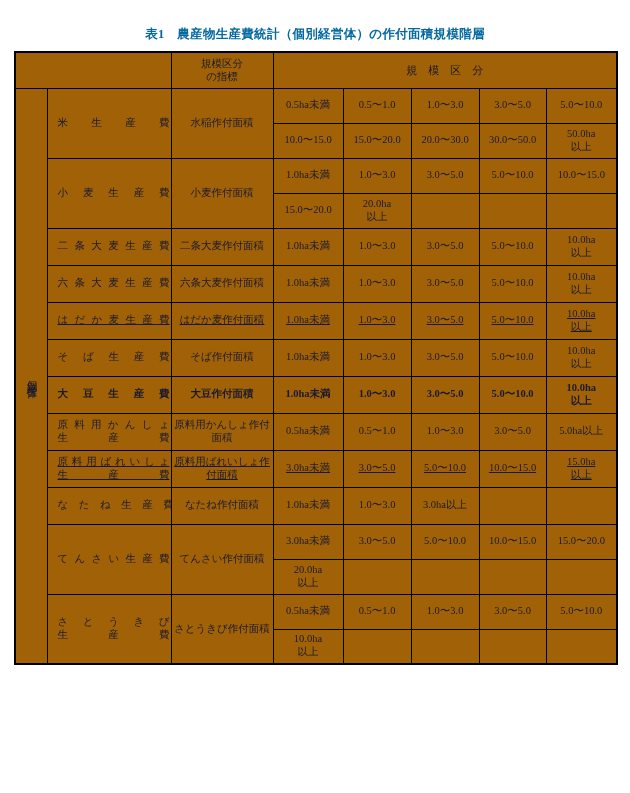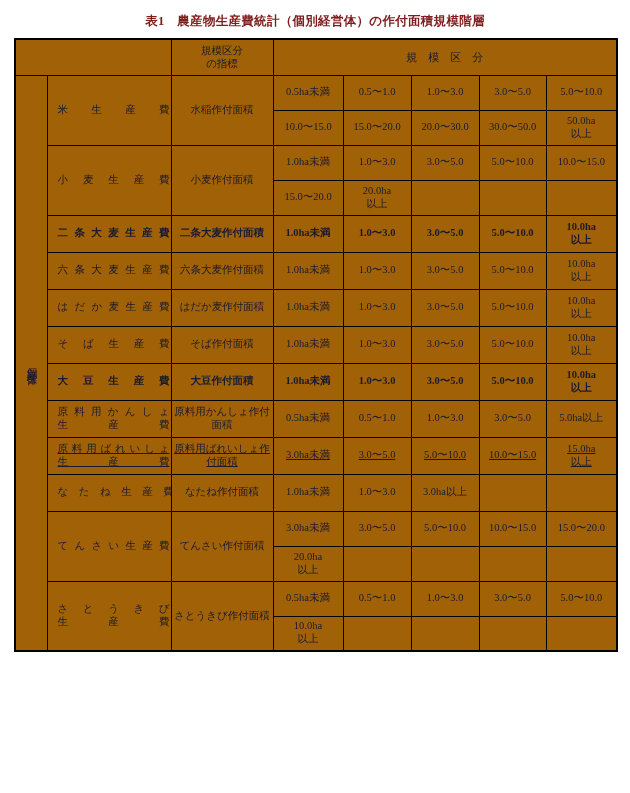--- a/index.html
+++ b/index.html
@@ -18,23 +18,23 @@
     position: relative;
     width: 630px;
     height: 793px;
     box-sizing: border-box;
   }
   .title {
     text-align: center;
     font-size: 12.5px;
     font-weight: bold;
     letter-spacing: 0.3px;
-    padding-top: 13px;
+    padding-top: 26px;
     padding-bottom: 8px;
-    color: #7f1d1d;
+    color: #0369a1;
     white-space: nowrap;
   }
   .tablewrap {
     margin: 0 14px 0 14px;
     width: 602px;
   }
   table.grid {
     border-collapse: collapse;
     table-layout: fixed;
     width: 602px;
@@ -209,21 +209,21 @@
               <div class="twoline">15.0〜20.0</div>
             </td>
             <td class="cellpad th-bottom">
               <div class="twoline">20.0ha</div>
               <div class="twoline">以上</div>
             </td>
             <td class="cellpad th-bottom"></td>
             <td class="cellpad th-bottom"></td>
             <td class="cellpad th-right th-bottom"></td>
           </tr>
-          <tr style="height: 37px; font-weight: bold;">
+          <tr style="height: 37px;">
             <td rowspan="1" class="name-cell th-left th-top">
               <span class="name-spread">二条大麦生産費</span>
             </td>
             <td rowspan="1" class="indic-cell th-left th-top">二条大麦作付面積</td>
             <td class="cellpad th-left th-top th-bottom">
               <div class="twoline">1.0ha未満</div>
             </td>
             <td class="cellpad th-top th-bottom">
               <div class="twoline">1.0〜3.0</div>
             </td>
@@ -253,21 +253,21 @@
               <div class="twoline">3.0〜5.0</div>
             </td>
             <td class="cellpad th-top th-bottom">
               <div class="twoline">5.0〜10.0</div>
             </td>
             <td class="cellpad th-right th-top th-bottom">
               <div class="twoline">10.0ha</div>
               <div class="twoline">以上</div>
             </td>
           </tr>
-          <tr style="height: 37px;">
+          <tr style="height: 37px; text-decoration: underline;">
             <td rowspan="1" class="name-cell th-left th-top">
               <span class="name-spread">はだか麦生産費</span>
             </td>
             <td rowspan="1" class="indic-cell th-left th-top">はだか麦作付面積</td>
             <td class="cellpad th-left th-top th-bottom">
               <div class="twoline">1.0ha未満</div>
             </td>
             <td class="cellpad th-top th-bottom">
               <div class="twoline">1.0〜3.0</div>
             </td>

